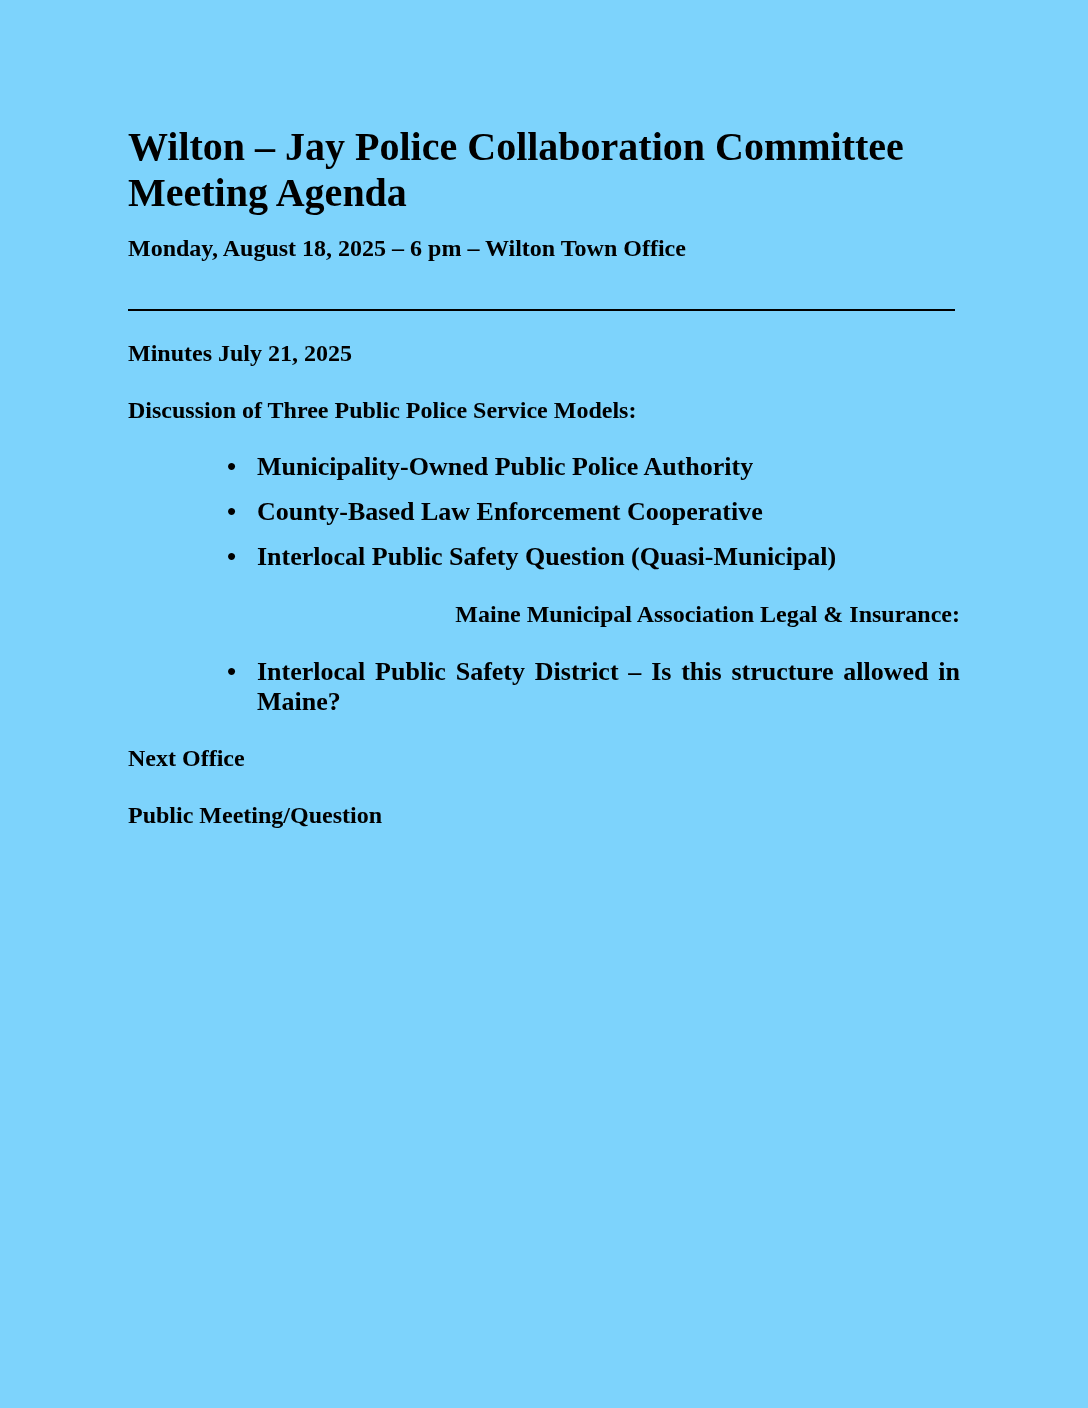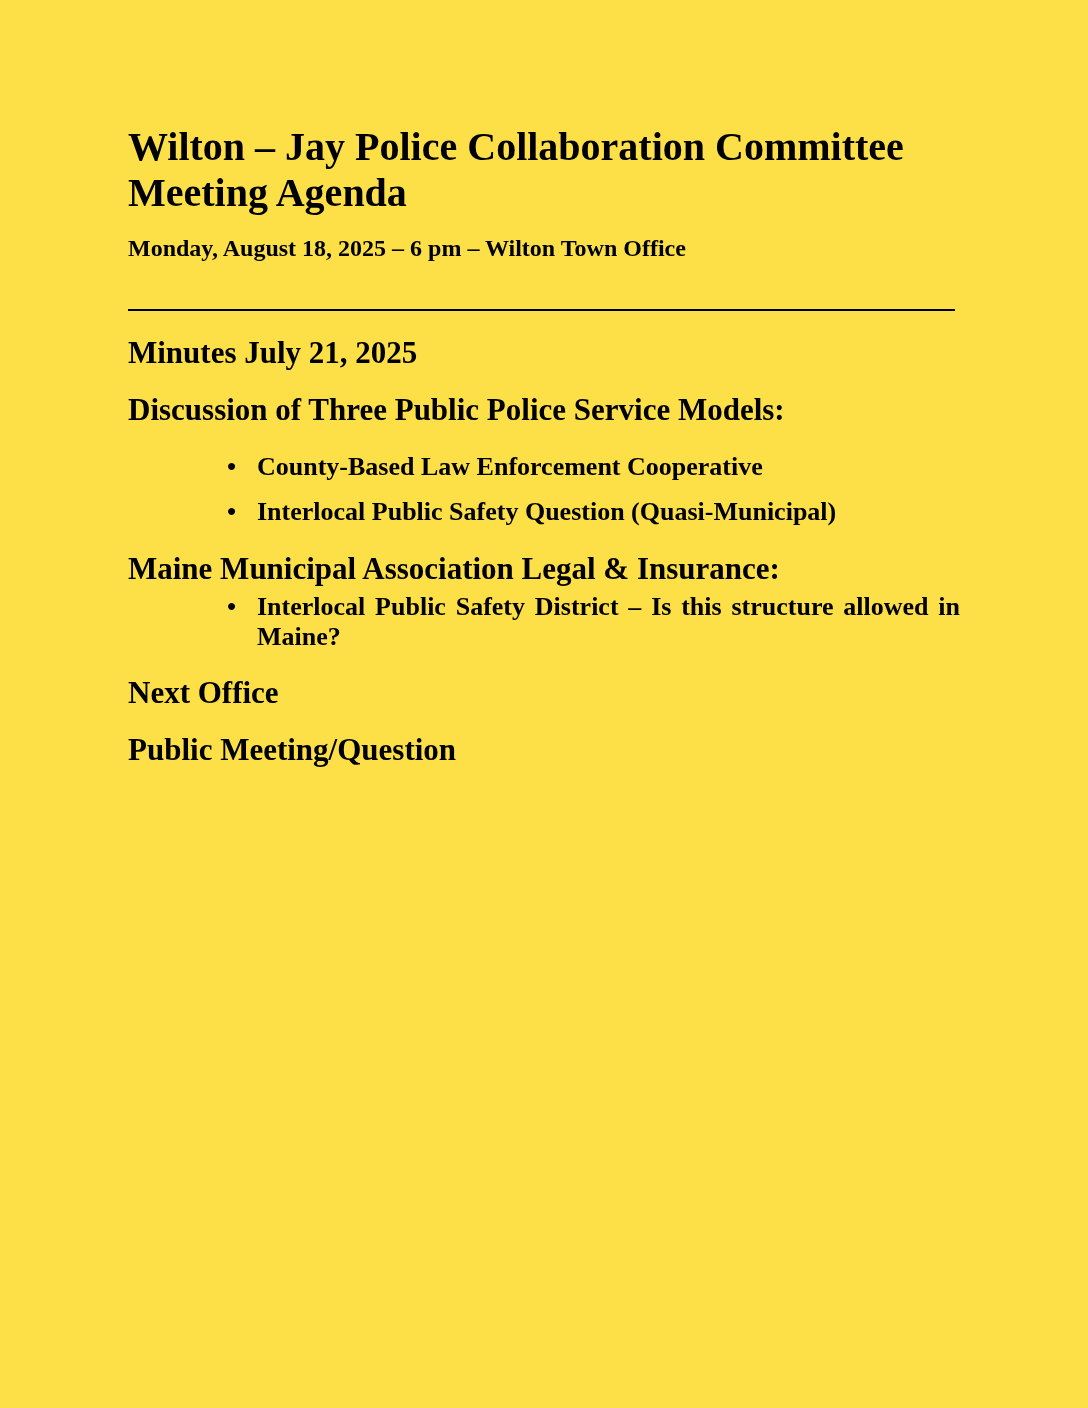--- a/index.html
+++ b/index.html
@@ -4,21 +4,21 @@
 <style>
   html, body {
     margin: 0;
     padding: 0;
     background: #ffffff;
   }
   .page {
     position: relative;
     width: 1088px;
     height: 1408px;
-    background: #fde047;
+    background: #7dd3fc;
     box-sizing: border-box;
     padding: 124px 128px 0 128px;
     font-family: "Liberation Serif", "DejaVu Serif", serif;
     font-weight: bold;
     color: #000000;
   }
   .doc-title {
     font-size: 40px;
     line-height: 46px;
     margin: 0 0 14px 0;
@@ -29,21 +29,21 @@
     line-height: 36px;
     margin: 0 0 43px 0;
     font-weight: bold;
   }
   .rule {
     border: none;
     border-top: 2px solid #000000;
     margin: 0 5px 27px 0;
   }
   .p-body {
-    font-size: 31px;
+    font-size: 24px;
     line-height: 30px;
     margin: 0 0 27px 0;
   }
   .p-body.tight {
   }
   ul.agenda-list {
     list-style: none;
     margin: 0 0 27px 0;
     padding: 0;
     font-size: 26px;
@@ -77,25 +77,26 @@
 
   <h2 class="doc-subtitle">Monday, August 18, 2025 – 6 pm – Wilton Town Office</h2>
 
   <hr class="rule">
 
   <p class="p-body">Minutes July 21, 2025</p>
 
   <p class="p-body tight">Discussion of Three Public Police Service Models:</p>
 
   <ul class="agenda-list">
+    <li>Municipality-Owned Public Police Authority</li>
     <li>County-Based Law Enforcement Cooperative</li>
     <li>Interlocal Public Safety Question (Quasi-Municipal)</li>
   </ul>
 
-  <p class="p-body" style="margin-bottom:8px;">Maine Municipal Association Legal &amp; Insurance:</p>
+  <p class="p-body" style="margin-bottom:28px;text-align:right;">Maine Municipal Association Legal &amp; Insurance:</p>
 
   <ul class="agenda-list justified">
     <li>Interlocal Public Safety District – Is this structure allowed in Maine?</li>
   </ul>
 
 
   <p class="p-body">Next Office</p>
 
   <p class="p-body">Public Meeting/Question</p>
 

